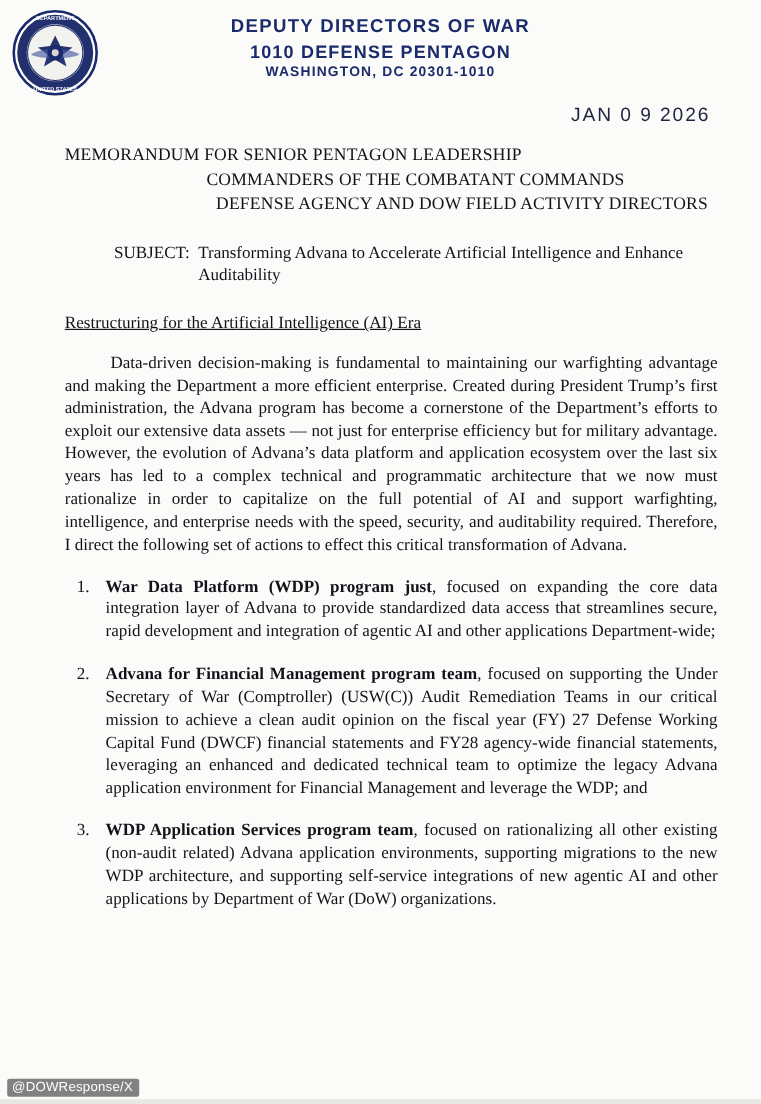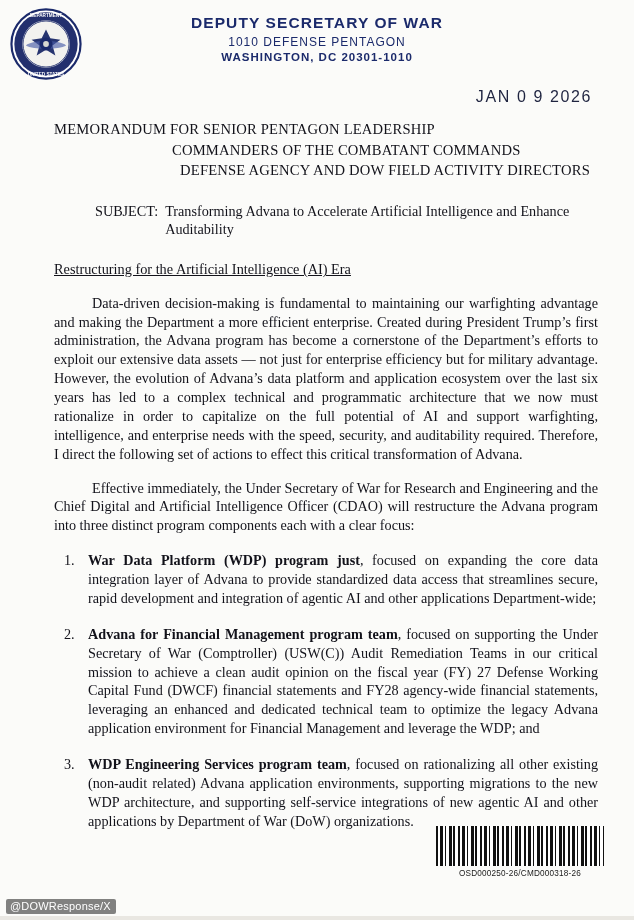--- a/index.html
+++ b/index.html
@@ -39,22 +39,22 @@
     text-align: center;
     font-family: "Liberation Sans", sans-serif;
     color: #1b2a6b;
   }
   .lh-title {
     font-size: 15.5px;
     font-weight: bold;
     letter-spacing: 1.1px;
   }
   .lh-line2 {
-    font-size: 12px;
-    font-weight: normal;
+    font-size: 15px;
+    font-weight: bold;
     letter-spacing: 1.0px;
     margin-top: 3px;
   }
   .lh-line3 {
     font-size: 11.5px;
     font-weight: bold;
     letter-spacing: 1.0px;
     margin-top: 2px;
   }
 
@@ -203,21 +203,21 @@
       <circle cx="50" cy="50" r="9" fill="#1b2a6b"></circle>
       <circle cx="50" cy="50" r="4" fill="#d8d8d0"></circle>
       <g fill="#ffffff" font-family="Liberation Sans, sans-serif" font-size="6.5" font-weight="bold">
         <text x="50" y="12" text-anchor="middle" transform="rotate(0 50 12)">DEPARTMENT</text>
         <text x="50" y="94" text-anchor="middle">UNITED STATES</text>
       </g>
     </svg>
   </div>
 
   <div class="letterhead">
-    <div class="lh-title">DEPUTY SECRETARY OF WAR</div>
+    <div class="lh-title">DEPUTY DIRECTORS OF WAR</div>
     <div class="lh-line2">1010 DEFENSE PENTAGON</div>
     <div class="lh-line3">WASHINGTON, DC 20301-1010</div>
   </div>
 
   <div class="datestamp">JAN 0 9 2026</div>
 
   <div class="body">
 
     <div class="memo-for">
       <div class="l1">MEMORANDUM FOR SENIOR PENTAGON LEADERSHIP</div>
@@ -226,35 +226,30 @@
     </div>
 
     <div class="subject">
       <div class="lbl">SUBJECT:</div>
       <div class="txt">Transforming Advana to Accelerate Artificial Intelligence and Enhance Auditability</div>
     </div>
 
     <div class="section-head">Restructuring for the Artificial Intelligence (AI) Era</div>
 
     <p class="para">Data-driven decision-making is fundamental to maintaining our warfighting advantage and making the Department a more efficient enterprise.  Created during President Trump’s first administration, the Advana program has become a cornerstone of the Department’s efforts to exploit our extensive data assets — not just for enterprise efficiency but for military advantage.  However, the evolution of Advana’s data platform and application ecosystem over the last six years has led to a complex technical and programmatic architecture that we now must rationalize in order to capitalize on the full potential of AI and support warfighting, intelligence, and enterprise needs with the speed, security, and auditability required.  Therefore, I direct the following set of actions to effect this critical transformation of Advana.</p>
-    <p class="para">Effective immediately, the Under Secretary of War for Research and Engineering and the Chief Digital and Artificial Intelligence Officer (CDAO) will restructure the Advana program into three distinct program components each with a clear focus:</p>
 
     <ol class="items">
       <li>
         <span class="b">War Data Platform (WDP) program just</span><span>, focused on expanding the core data integration layer of Advana to provide standardized data access that streamlines secure, rapid development and integration of agentic AI and other applications Department-wide;</span>
       </li>
       <li>
         <span class="b">Advana for Financial Management program team</span><span>, focused on supporting the Under Secretary of War (Comptroller) (USW(C)) Audit Remediation Teams in our critical mission to achieve a clean audit opinion on the fiscal year (FY) 27 Defense Working Capital Fund (DWCF) financial statements and FY28 agency-wide financial statements, leveraging an enhanced and dedicated technical team to optimize the legacy Advana application environment for Financial Management and leverage the WDP; and</span>
       </li>
       <li>
-        <span class="b">WDP Engineering Services program team</span><span>, focused on rationalizing all other existing (non-audit related) Advana application environments, supporting migrations to the new WDP architecture, and supporting self-service integrations of new agentic AI and other applications by Department of War (DoW) organizations.</span>
+        <span class="b">WDP Application Services program team</span><span>, focused on rationalizing all other existing (non-audit related) Advana application environments, supporting migrations to the new WDP architecture, and supporting self-service integrations of new agentic AI and other applications by Department of War (DoW) organizations.</span>
       </li>
     </ol>
   </div>
 
-  <div class="barcode-wrap">
-    <div class="barcode"></div>
-    <div class="barcode-label">OSD000250-26/CMD000318-26</div>
-  </div>
 
   <div class="watermark">@DOWResponse/X</div>
   <div class="bottom-edge"></div>
 </div>
 
 </body></html>

